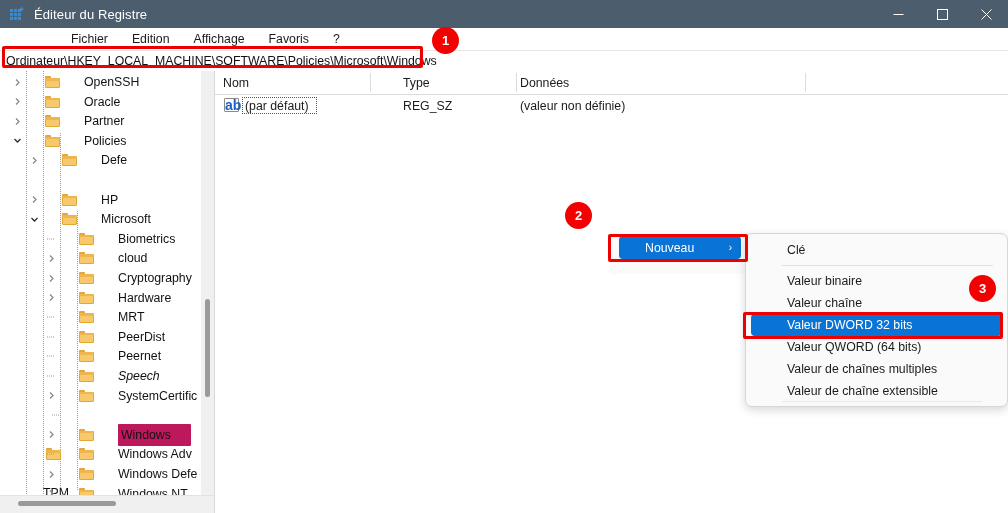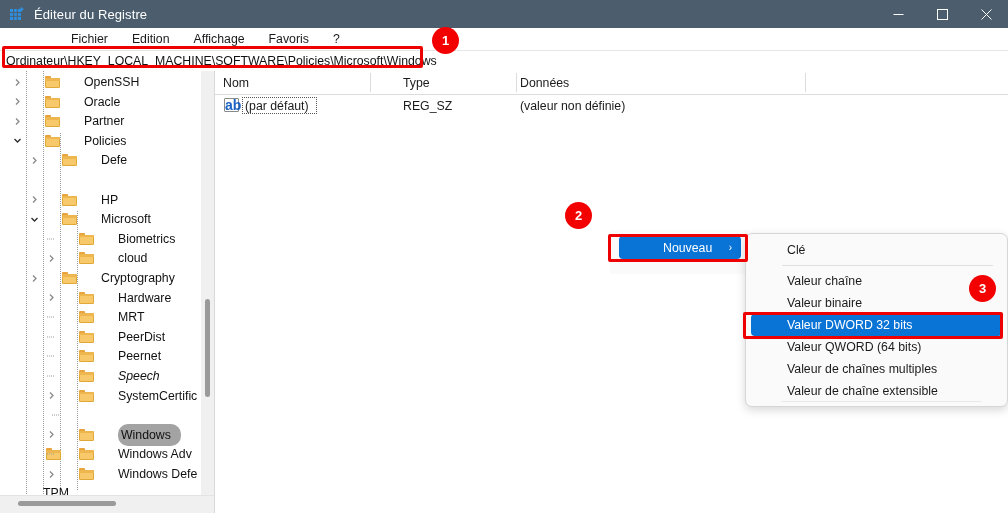--- a/index.html
+++ b/index.html
@@ -71,21 +71,21 @@
   .tree{position:relative;width:201px;height:424px;}
   .trow{
     position:absolute;left:0;height:20px;display:flex;align-items:center;white-space:nowrap;gap:19px;
   }
   .trow .twist{
     width:16px;height:20px;display:flex;align-items:center;justify-content:center;flex:none;
     color:#7a7a7a;font-size:9px;
   }
   .trow .tfolder{width:17px;height:20px;flex:none;position:relative;margin-right:4px;}
   .trow .tlabel{font-size:12.3px;color:#111;line-height:20px;}
-  .trow.sel .tlabel{background:#a3a3a3;padding:1px 10px 1px 3px;border-radius:10px;}
+  .trow.sel .tlabel{background:#be185d;padding:1px 20px 1px 3px;border-radius:1px;}
   
   .fi{position:absolute;left:1px;top:4px;width:15px;height:12px;}
   .fi .tab{position:absolute;left:0;top:0;width:6px;height:3px;background:#e8a33d;border-radius:1px 1px 0 0;}
   .fi .body{position:absolute;left:0;top:2px;width:15px;height:10px;background:#f7c96b;border:1px solid #e0a836;box-sizing:border-box;border-radius:1px;}
   .fi .lip{position:absolute;left:0;top:2px;width:15px;height:2.5px;background:#edb64f;border-radius:1px 1px 0 0;}
 
   .dotline{position:absolute;width:1px;background-image:linear-gradient(to bottom,#9a9a9a 1px,transparent 1px);background-size:1px 2px;}
 
   
   .lv-header{
@@ -105,21 +105,21 @@
   .focus-rect{position:absolute;left:27px;top:2px;width:75px;height:17px;border:1px dotted #555;box-sizing:border-box;}
 
   
   .ctx-parent{
     position:absolute;left:619px;top:236px;width:122px;height:26px;
   }
   .ctx-new{
     position:absolute;left:0;top:0;width:122px;height:23px;background:#0a73d6;border-radius:4px;
     display:flex;align-items:center;color:#fff;font-size:12.3px;
   }
-  .ctx-new .lbl{margin-left:44px;text-align:center;}
+  .ctx-new .lbl{margin-left:26px;text-align:center;}
   .ctx-new .arr{margin-left:auto;margin-right:9px;font-size:10px;}
   .ctx-parent-bg{
     position:absolute;left:610px;top:230px;width:138px;height:44px;background:#fafafa;
   }
 
   .ctx-sub{
     position:absolute;left:745px;top:233px;width:263px;height:174px;
     background:#fafafa;border:1px solid #d6d6d6;border-radius:7px;box-sizing:border-box;
     box-shadow:0 3px 10px rgba(0,0,0,.16);
     padding-top:5px;
@@ -327,21 +327,21 @@
           </span>
           <span class="tfolder">
             <span class="fi">
               <span class="tab"></span>
               <span class="body"></span>
               <span class="lip"></span>
             </span>
           </span>
           <span class="tlabel">cloud</span>
         </div>
-        <div class="trow" style="top: 197px; left: 26px;">
+        <div class="trow" style="top: 197px; left: 43px;">
           <span class="twist">
             <svg width="9" height="9" viewBox="0 0 9 9">
               <polyline points="3,1.5 6,4.5 3,7.5" fill="none" stroke="#8a8a8a" stroke-width="1.3"></polyline>
             </svg>
           </span>
           <span class="tfolder">
             <span class="fi">
               <span class="tab"></span>
               <span class="body"></span>
               <span class="lip"></span>
@@ -491,20 +491,35 @@
             </svg>
           </span>
           <span class="tfolder">
             <span class="fi">
               <span class="tab"></span>
               <span class="body"></span>
               <span class="lip"></span>
             </span>
           </span>
           <span class="tlabel">Windows Adv</span>
+        </div>
+        <div class="trow" style="top: 412.6px; left: 43px;">
+          <span class="twist">
+            <svg width="9" height="9" viewBox="0 0 9 9">
+              <polyline points="3,1.5 6,4.5 3,7.5" fill="none" stroke="#8a8a8a" stroke-width="1.3"></polyline>
+            </svg>
+          </span>
+          <span class="tfolder">
+            <span class="fi">
+              <span class="tab"></span>
+              <span class="body"></span>
+              <span class="lip"></span>
+            </span>
+          </span>
+          <span class="tlabel">Windows NT</span>
         </div>
       </div>
   </div>
 
   <div class="vscroll-track"></div>
   <div class="vscroll-thumb"></div>
   <div class="hscroll-track"></div>
   <div class="hscroll-thumb"></div>
   <div class="splitter-line"></div>
 
@@ -534,24 +549,24 @@
       <span class="arr">›</span>
     </div>
   </div>
 
   <div class="ctx-sub" id="ctxsub">
       <div class="ctx-item">
         <span>Clé</span>
       </div>
       <div class="ctx-div"></div>
       <div class="ctx-item">
+        <span>Valeur binaire</span>
+      </div>
+      <div class="ctx-item">
         <span>Valeur chaîne</span>
-      </div>
-      <div class="ctx-item">
-        <span>Valeur binaire</span>
       </div>
       <div class="ctx-item hl">
         <span>Valeur DWORD 32 bits</span>
       </div>
       <div class="ctx-item">
         <span>Valeur QWORD (64 bits)</span>
       </div>
       <div class="ctx-item">
         <span>Valeur de chaînes multiples</span>
       </div>

